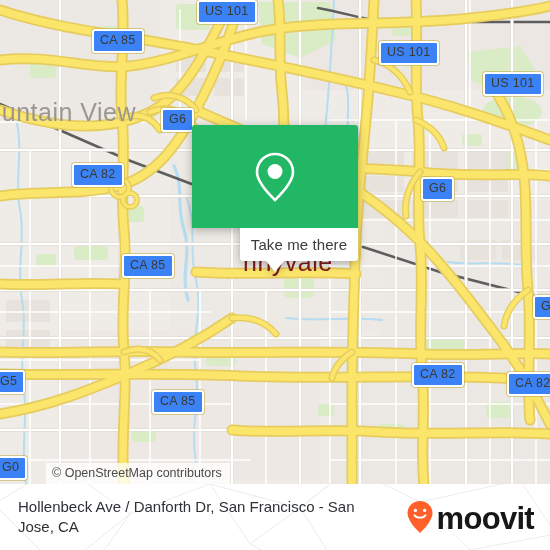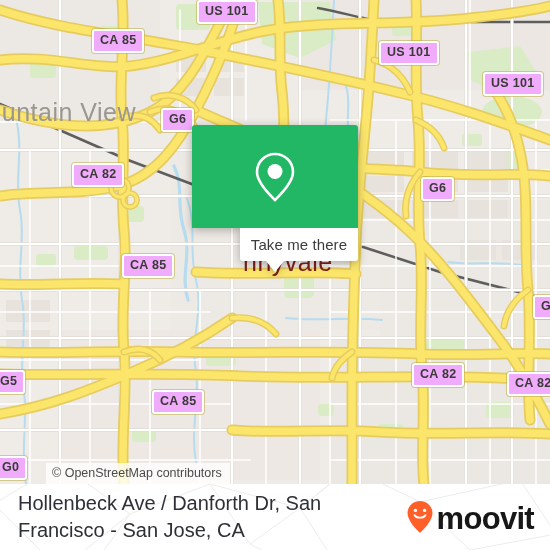--- a/index.html
+++ b/index.html
@@ -24,26 +24,26 @@
     letter-spacing:.5px;
     white-space:nowrap;
     pointer-events:none;
   }
   .place-mountainview{left:-34px;top:98px;font-size:25px;}
   .place-sunnyvale{left:243px;top:248px;font-size:25px;color:#7f1d1d;}
 
   
   .shield{
     position:absolute;
-    background:#f0abfc;
+    background:#3b82f6;
     border:2px solid #ffffff;
     border-radius:3px;
     color:#3a3a35;
     font-size:12.5px;
-    font-weight:bold;
+    font-weight:normal;
     line-height:1;
     padding:3px 6px 4px 6px;
     letter-spacing:.3px;
     white-space:nowrap;
     box-shadow:0 0 0 1px rgba(190,170,70,.55);
   }
 
   
   .attrib{
     position:absolute;left:0;bottom:0;
@@ -96,21 +96,21 @@
   .footer-inner{
     position:relative;
     display:flex;align-items:center;
     height:66px;
     padding:0 16px 0 18px;
     box-sizing:border-box;
   }
   .footer-title{
     flex:1 1 auto;
     color:#2d3035;
-    font-size:20px;
+    font-size:15px;
     line-height:1.35;
     max-width:370px;
   }
   .brand{
     flex:0 0 auto;
     display:flex;align-items:center;gap:3px;
     margin-left:auto;
   }
   .brand-pin{width:28px;height:34px;display:block;}
   .brand-word{

